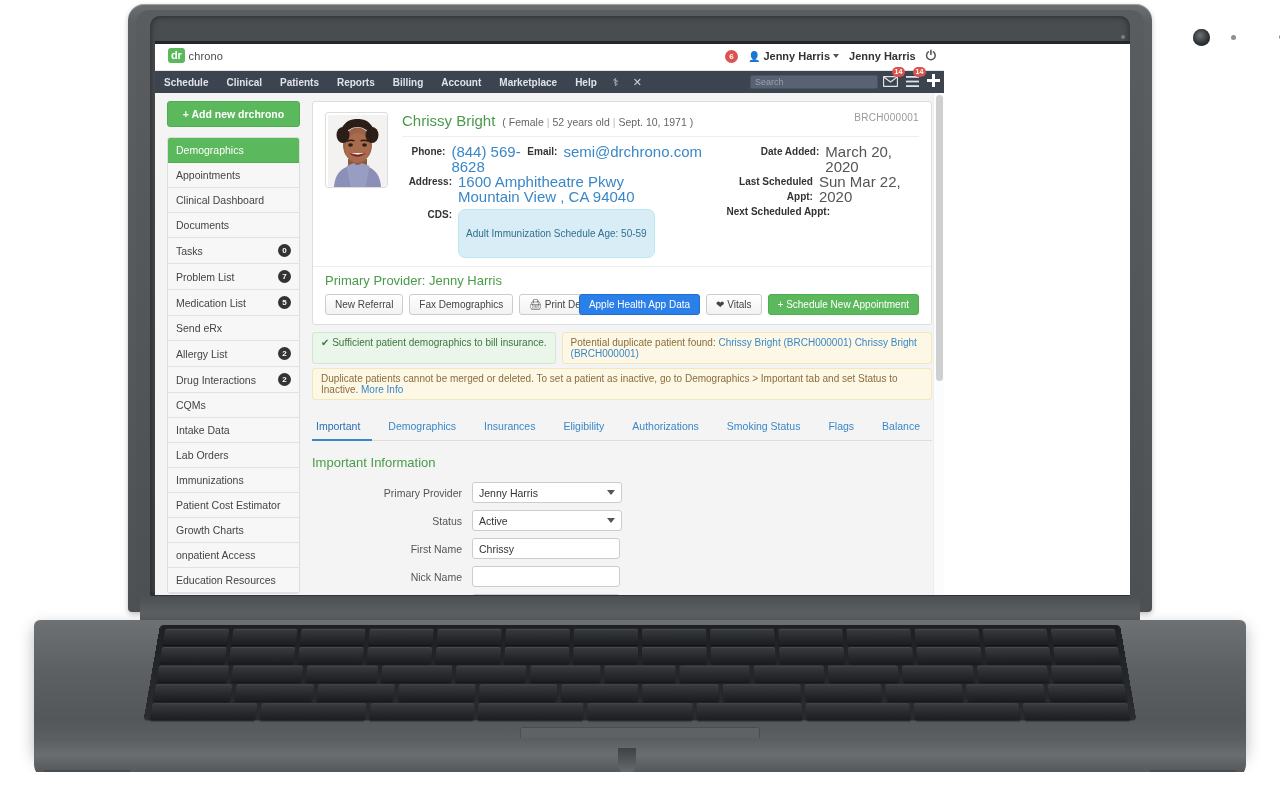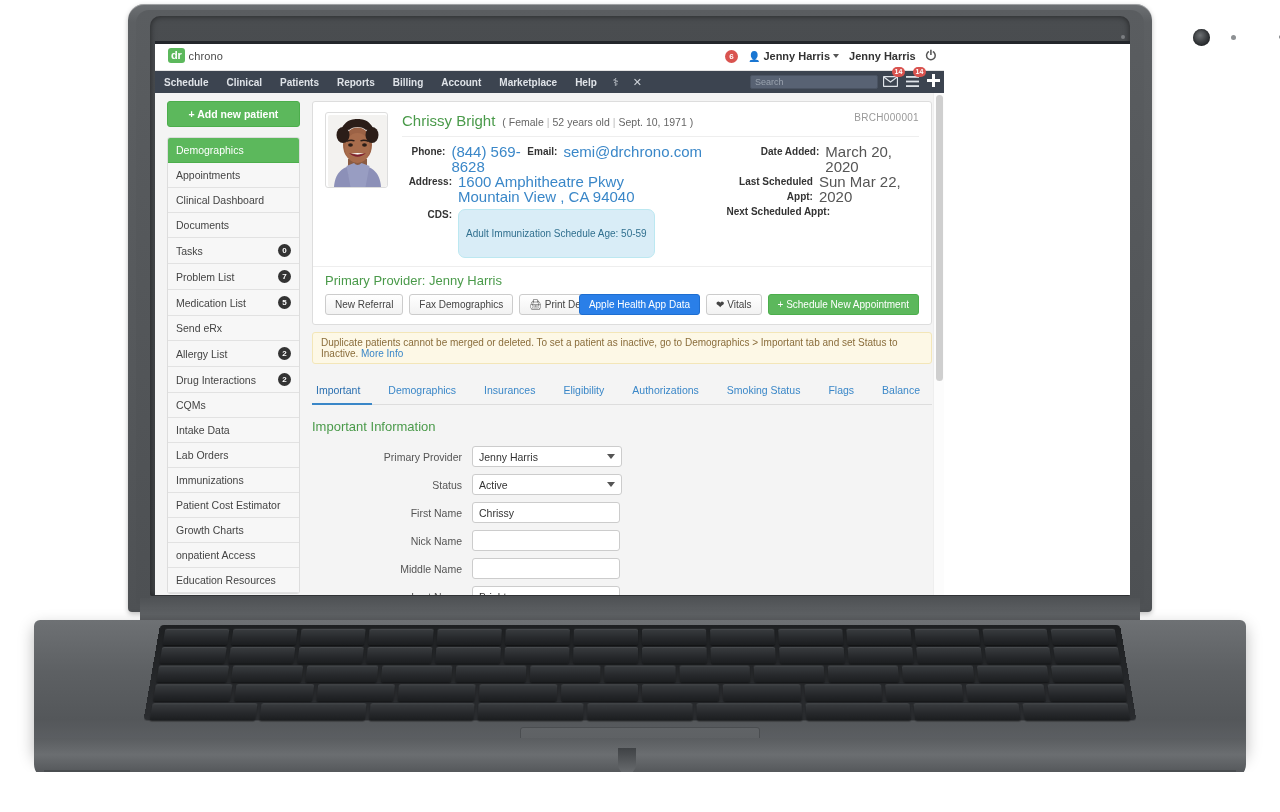--- a/index.html
+++ b/index.html
@@ -314,21 +314,21 @@
             </svg>
           </span>
         </div>
       </div>
 
       <div class="content">
 
         <div class="sidebar">
           <div class="addbtn">
             <span>+</span>
-            <span>Add new patient</span>
+            <span>Add new drchrono</span>
           </div>
           <div class="navlist">
             <div class="navrow active">
                 <span>Demographics</span>
               </div>
             <div class="navrow">
                 <span>Appointments</span>
               </div>
             <div class="navrow">
                 <span>Clinical Dashboard</span>
@@ -478,20 +478,29 @@
                 </div>
                 <div class="btn btn-green">
                   <span>+</span>
                   <span>Schedule New Appointment</span>
                 </div>
               </div>
             </div>
           </div>
 
           <div class="alerts">
+            <div class="alertrow">
+              <div class="alert-ok">
+                <span>✔</span>
+                <span>Sufficient patient demographics to bill insurance.</span>
+              </div>
+              <div class="alert-warn">
+                <span>Potential duplicate patient found: </span><a href="#">Chrissy Bright (BRCH000001)</a>&nbsp;<a href="#">Chrissy Bright (BRCH000001)</a>
+              </div>
+            </div>
             <div class="alert-warn full">
               <span>Duplicate patients cannot be merged or deleted. To set a patient as inactive, go to Demographics &gt; Important tab and set Status to Inactive.</span>
               <a href="#">More Info</a>
             </div>
           </div>
 
           <div class="tabs">
             <div class="tab active">Important</div>
             <div class="tab">Demographics</div>
             <div class="tab">Insurances</div>

